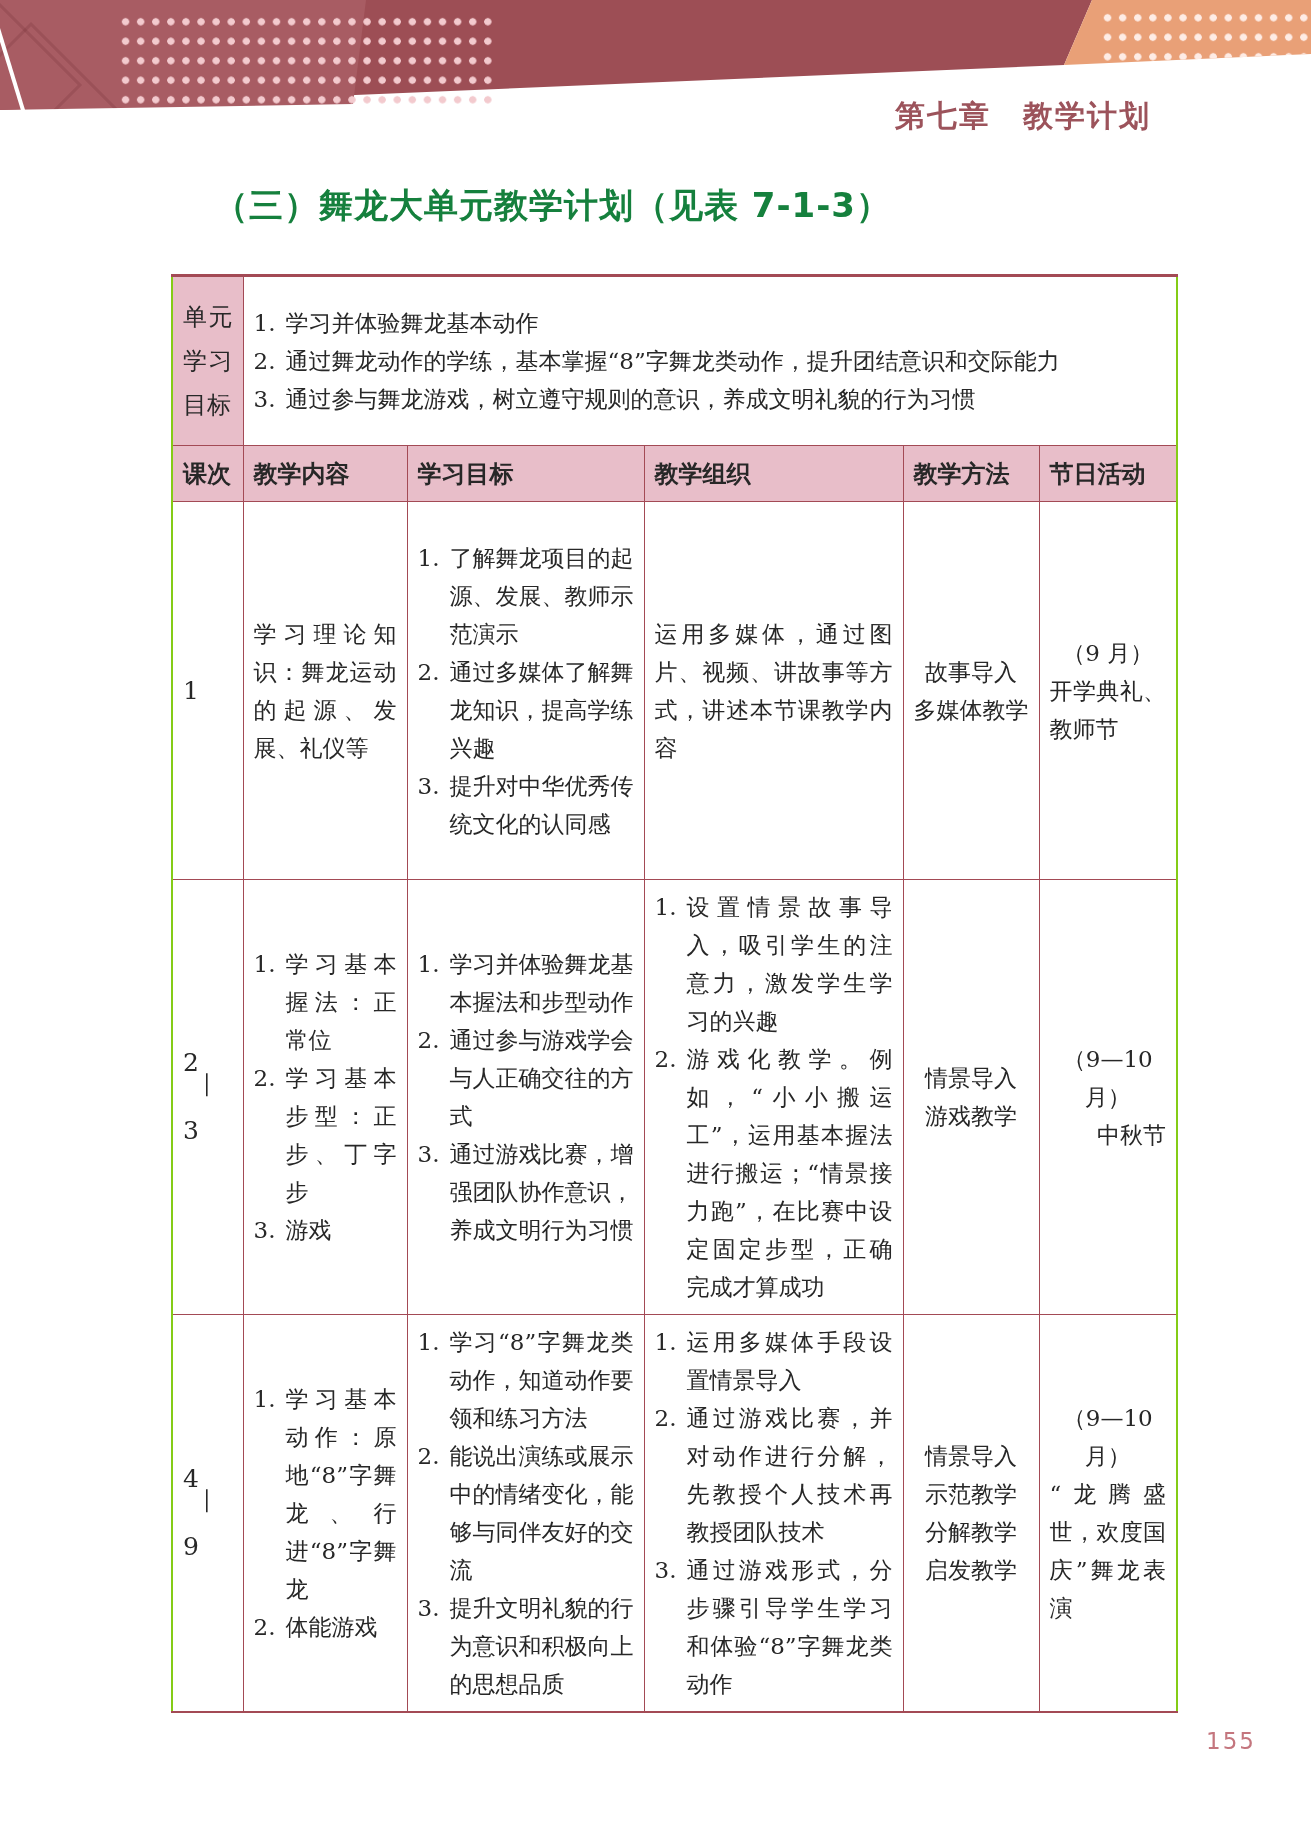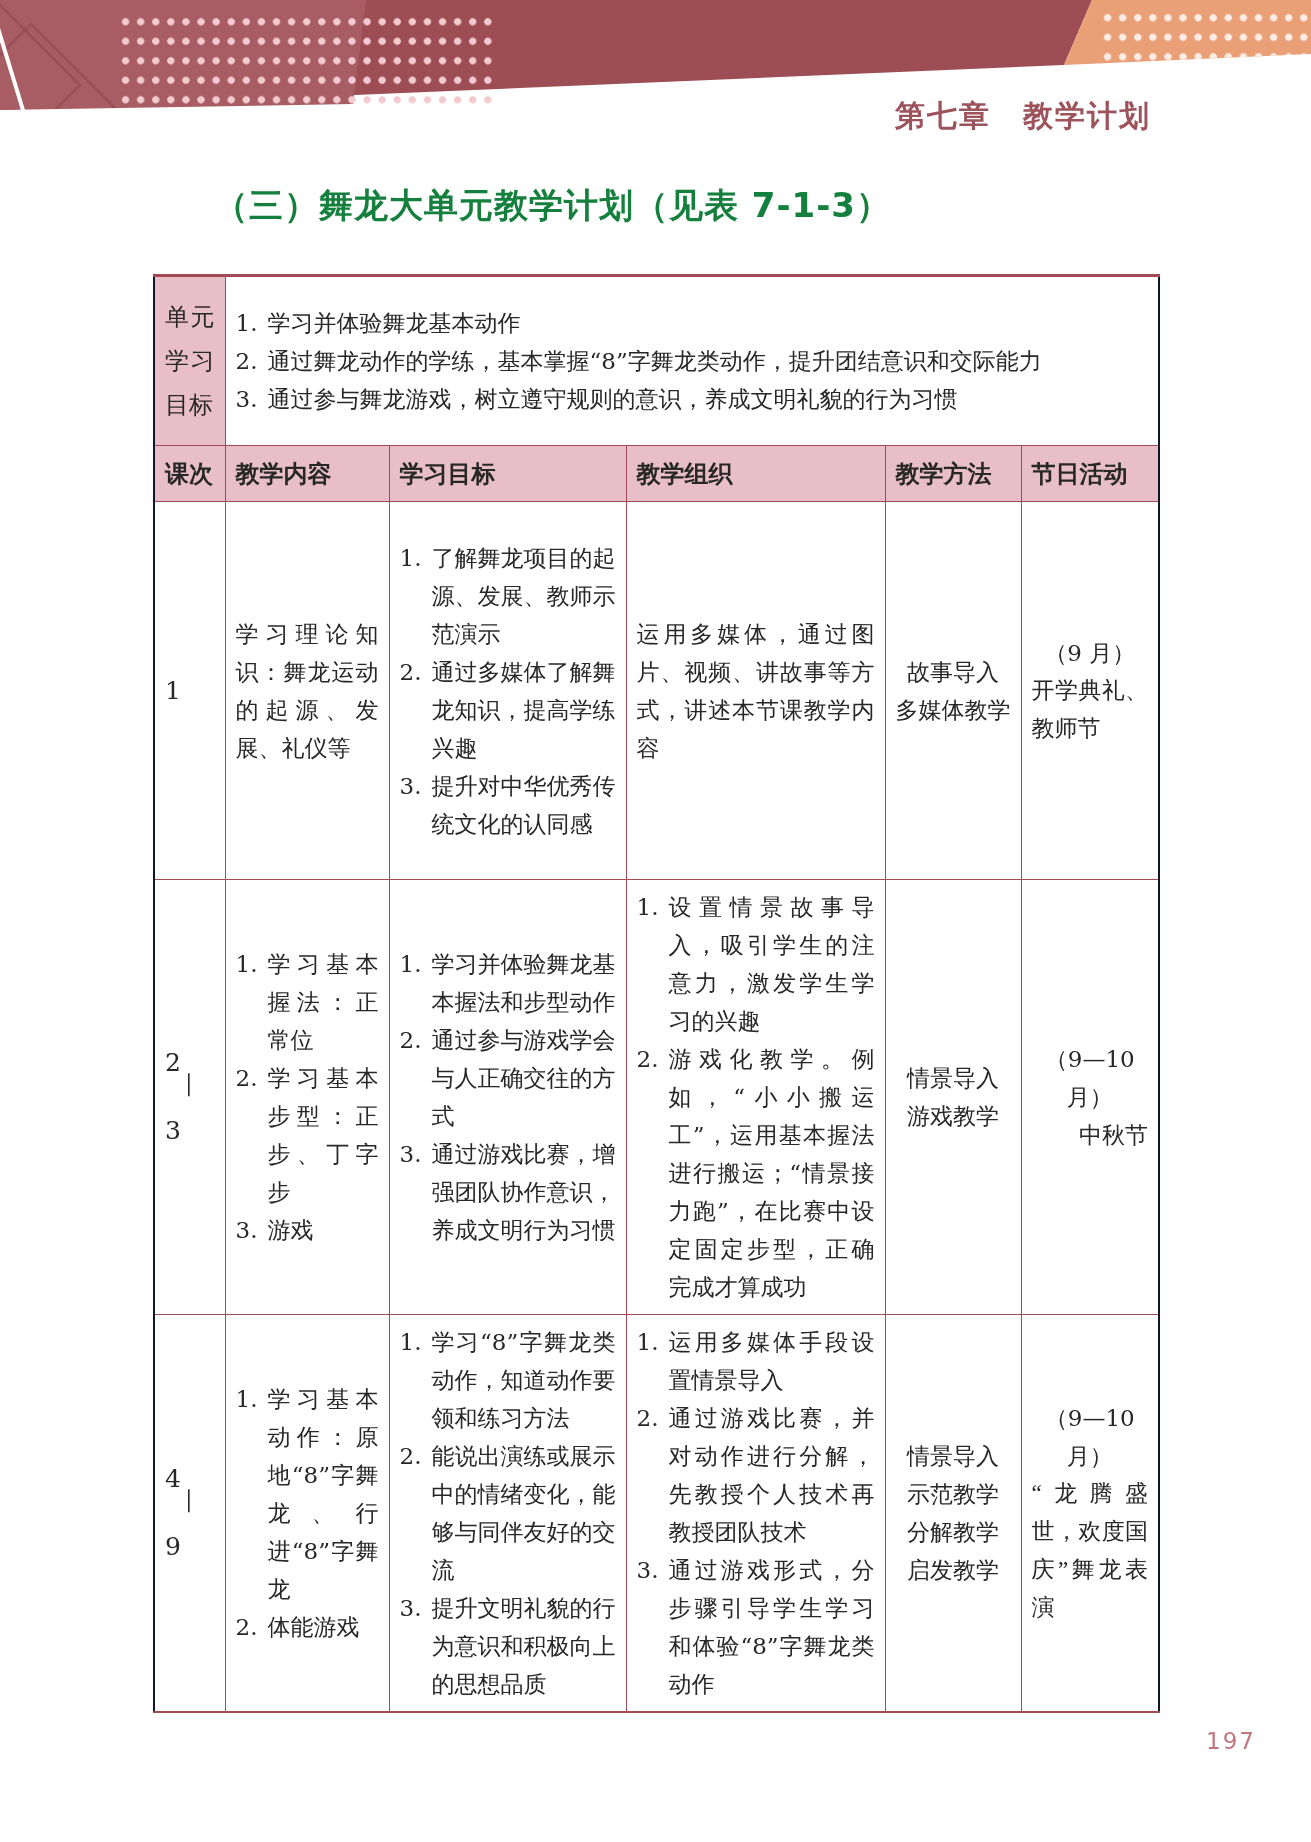--- a/index.html
+++ b/index.html
@@ -78,21 +78,21 @@
     width:1007px;table-layout:fixed;
     border-collapse:collapse;
     font-size:23px;line-height:38px;
   }
   table.plan td,table.plan th{
     border:1px solid #a34a55;
     vertical-align:middle;
     padding:8px 10px;
     text-align:justify;
   }
-  table.plan{border:2px solid #0f172a;}
+  table.plan{border:2px solid #84cc16;margin-left:18px;}
   tr.r-goal td{border-top:3px solid #a34a55;}
   tr.r3 td{border-bottom:2px solid #a34a55;}
   .pink{background:#e8bec9;}
   tr.r-goal{height:170px;}
   tr.r-head{height:56px;border-radius:20px;}
   tr.r1{height:378px;}
   tr.r2{height:396px;}
   tr.r3{height:396px;}
   th{font-weight:600;font-size:24px;text-align:center;}
   td.label-cell{text-align:center;font-size:24px;line-height:44px;padding:4px 6px;}
@@ -100,21 +100,21 @@
   td.lesson span{display:block;line-height:34px;}
   td.lesson .vdash{transform:rotate(90deg);}
   .center-text{text-align:justify;}
   ol.num{list-style:none;margin:0;padding:0;counter-reset:item;}
   ol.num li{position:relative;padding-left:32px;counter-increment:item;text-align:justify;}
   ol.num li::before{content:counter(item) ".";position:absolute;left:0;top:0;}
   td.methods div{display:block;text-align:center;}
   td.festival{padding:8px 8px;}
   td.festival .month{text-align:center;}
   td.festival .event{text-align:right;}
-  td.festival .event.long{text-align:justify;font-family:Liberation Serif, serif;}
+  td.festival .event.long{text-align:justify;}
 
   
   .pagenum{
     position:absolute;left:1206px;top:1728px;
     font-family:"DejaVu Sans","Liberation Sans",sans-serif;
     font-size:23px;letter-spacing:2px;color:#c4767e;
   }
 </style>
 </head>
 <body>
@@ -266,15 +266,15 @@
         <div>启发教学</div>
       </td>
       <td class="festival">
         <div class="month">（9—10月）</div>
         <div class="event long">“龙腾盛世，欢度国庆”舞龙表演</div>
       </td>
     </tr>
   </tbody>
     </table>
 
-  <div class="pagenum">197</div>
+  <div class="pagenum">155</div>
 
 </div>
 
 </body></html>

